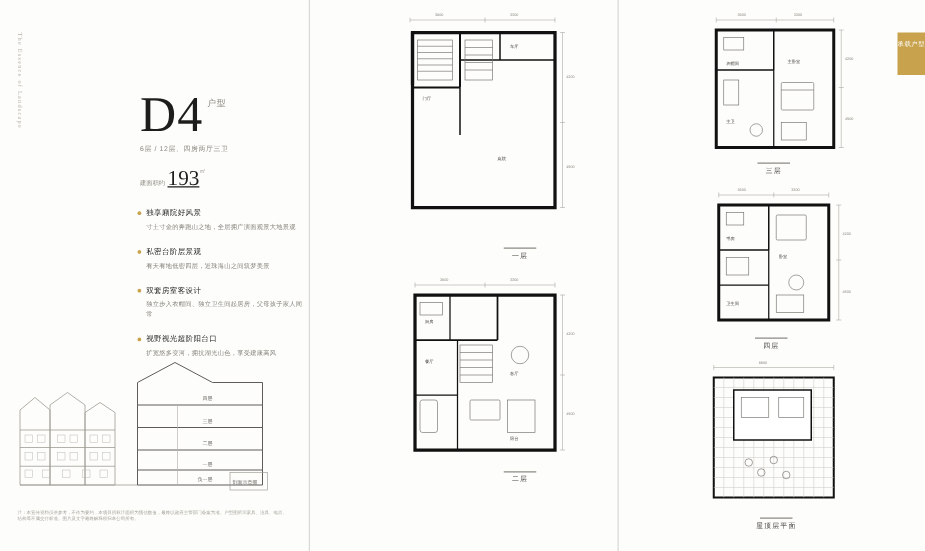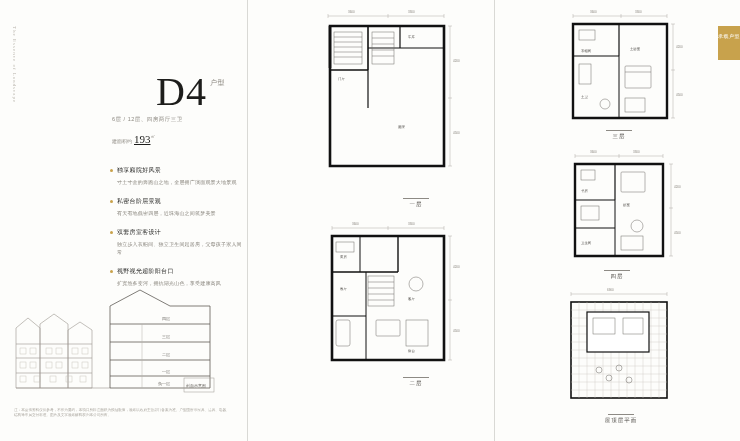--- a/index.html
+++ b/index.html
@@ -9,25 +9,25 @@
   
   .vsep{position:absolute;top:0;width:1px;height:441px;background:#d9d9d5;}
   .vsep.a{left:247px;}
   .vsep.b{left:494px;}
 
   
   .left{position:absolute;left:0;top:0;width:247px;height:441px;}
   .side-vert{position:absolute;left:12px;top:26px;writing-mode:vertical-rl;text-orientation:mixed;
     font-size:5px;letter-spacing:1px;color:#b9b5ac;font-family:"Liberation Serif",serif;}
   .title-block{position:absolute;left:112px;top:72px;}
-  .title-main{font-family:"Liberation Serif",serif;font-size:40px;line-height:40px;color:#1d1d1b;letter-spacing:1px;display:inline-block;margin-left:44px;}
+  .title-main{font-family:"Liberation Serif",serif;font-size:40px;line-height:40px;color:#1d1d1b;letter-spacing:1px;display:inline-block;}
   .title-sup{font-size:7px;color:#8c8880;display:inline-block;vertical-align:top;margin-left:3px;margin-top:6px;letter-spacing:0.5px;}
   .title-sub{font-size:5.5px;color:#8c8880;margin-top:4px;letter-spacing:0.5px;}
   .area-line{position:absolute;left:112px;top:133px;font-size:6px;color:#7b776f;}
-  .area-line .num{font-family:"Liberation Serif",serif;font-size:11px;color:#1d1d1b;letter-spacing:0;text-decoration:underline;}
+  .area-line .num{font-family:"Liberation Serif",serif;font-size:17px;color:#1d1d1b;letter-spacing:0;text-decoration:underline;}
   .area-line .unit{font-size:5px;color:#8c8880;vertical-align:top;}
   .area-line .lbl{font-size:5px;color:#8c8880;margin-right:2px;}
 
   .features{position:absolute;left:110px;top:166px;width:132px;}
   .feat{margin-bottom:11px;}
   .feat-head{font-size:6px;color:#1d1d1b;letter-spacing:0.3px;display:flex;align-items:center;}
   .dot{width:3px;height:3px;border-radius:50%;background:#c9a24b;display:inline-block;margin-right:4px;flex:none;}
   .feat-body{font-size:5px;color:#87837b;line-height:8px;margin-top:3px;margin-left:7px;letter-spacing:0.2px;}
 
   .illus{position:absolute;left:14px;top:284px;width:215px;height:120px;}

